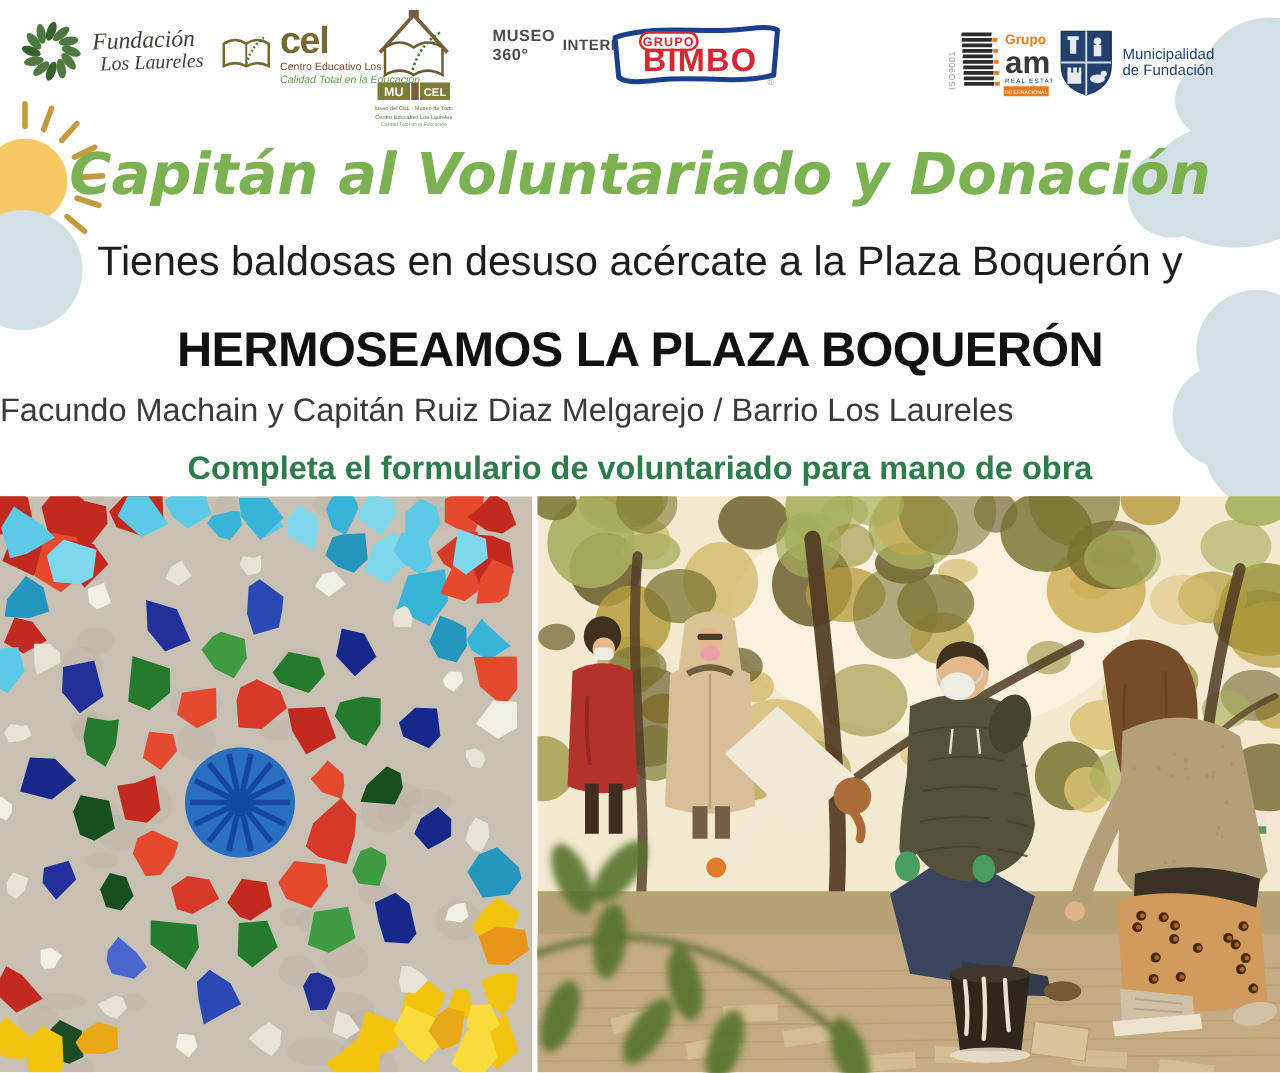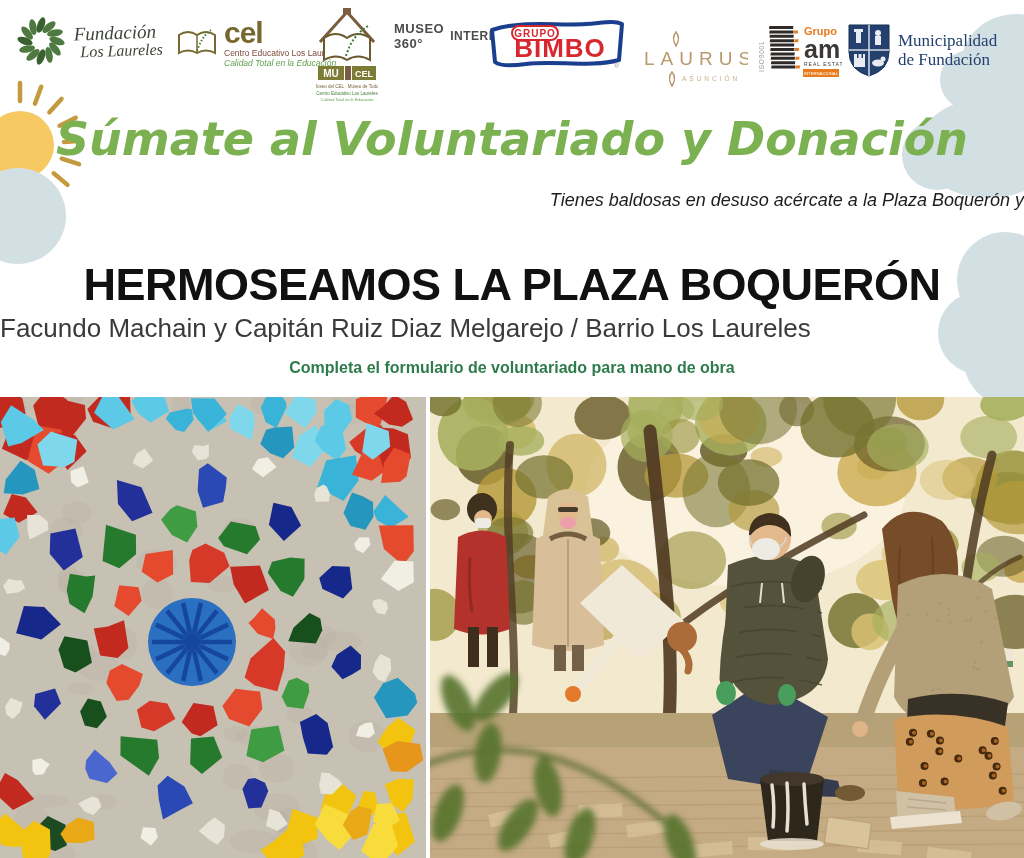--- a/index.html
+++ b/index.html
@@ -23,33 +23,33 @@
 
   .cel-col{line-height:1;}
   .cel-big{font-size:30px;font-weight:bold;color:var(--olive);letter-spacing:-1px;}
   .cel-l1{font-size:8.5px;color:#7b4a38;margin-top:1px;}
   .cel-l2{font-size:8.5px;font-style:italic;color:#5e9e4e;margin-top:1px;}
 
   .museo{display:flex;flex-direction:column;align-items:center;width:110px;line-height:1.15;}
   .museo-l1{font-size:13px;font-weight:bold;color:#4c4c4c;letter-spacing:.5px;}
   .museo-l2{font-size:12px;font-weight:bold;color:#4c4c4c;letter-spacing:.5px;}
 
-  .muni-text{font-family:Liberation Serif, serif;color:var(--navy);font-size:17px;line-height:1.12;}
+  .muni-text{font-family:Liberation Sans, sans-serif;color:var(--navy);font-size:12px;line-height:1.12;}
 
   .headline{position:absolute;top:112px;left:0;width:100%;text-align:center;z-index:1;
             font-family:"DejaVu Sans",sans-serif;font-style:italic;font-weight:bold;
             font-size:46px;color:var(--green);letter-spacing:0px;}
-  .intro{position:absolute;left:0;width:100%;text-align:right;color:var(--ink);
-         font-size:18px;z-index:1;font-style:italic;}
+  .intro{position:absolute;left:0;width:100%;text-align:center;color:var(--ink);
+         font-size:33px;z-index:1;}
   .title{position:absolute;top:259px;left:0;width:100%;text-align:center;z-index:1;
-         font-size:45px;font-weight:bold;color:#111;letter-spacing:-0.5px;}
+         font-size:39px;font-weight:bold;color:#111;letter-spacing:-0.5px;}
   .address{position:absolute;top:313px;left:0;width:100%;text-align:left;z-index:1;
            font-size:26px;color:var(--gray);}
   .cta{position:absolute;top:359px;left:0;width:100%;text-align:center;z-index:1;
-       font-size:16px;font-weight:bold;color:var(--dgreen);}
+       font-size:26px;font-weight:bold;color:var(--dgreen);}
 
   .photos{position:absolute;top:397px;left:0;width:1024px;height:461px;z-index:2;}
   .photo-left{position:absolute;left:0;top:0;width:426px;height:461px;}
   .photo-right{position:absolute;left:430px;top:0;width:594px;height:461px;}
 </style>
 </head>
 <body>
 
 <div class="flyer">
 
@@ -104,21 +104,21 @@
       <line x1="21" y1="7" x2="21" y2="25" style="stroke:var(--olive)" stroke-width="1.5"></line>
       <path d="M21,23 C24,14 28,7 35,2" fill="none" style="stroke:var(--mgreen)" stroke-width="2" stroke-dasharray="1.5,2"></path>
     </svg>
     <div class="cel-col">
       <div class="cel-big">cel</div>
       <div class="cel-l1">Centro Educativo Los Laureles</div>
       <div class="cel-l2">Calidad Total en la Educación</div>
     </div>
   </div>
 
-  <div class="logo" style="left:316px;top:8px">
+  <div class="logo" style="left:300px;top:8px">
     <svg width="62" height="96" viewBox="0 0 62 96">
       <path d="M31,4 L4,34 M31,4 L58,34" fill="none" style="stroke:var(--brown)" stroke-width="3"></path>
       <rect x="27" y="0" width="8" height="6" style="fill:var(--brown)"></rect>
       <path d="M8,30 Q20,22 31,30 Q42,22 54,30 L54,52 Q42,45 31,52 Q20,45 8,52 Z" fill="#fff" stroke="#6b5a2e" stroke-width="2"></path>
       <path d="M30,48 C34,34 42,24 52,18" fill="none" style="stroke:var(--mgreen)" stroke-width="2" stroke-dasharray="2,2"></path>
       <rect x="2" y="58" width="26" height="14" fill="#7c7c36"></rect>
       <text x="15" y="69" text-anchor="middle" font-size="10" font-weight="bold" fill="#fff">MU</text>
       <rect x="29" y="58" width="6" height="14" style="fill:var(--brown)"></rect>
       <rect x="36" y="58" width="24" height="14" fill="#7c7c36"></rect>
       <text x="48" y="69" text-anchor="middle" font-size="9" font-weight="bold" fill="#fff">CEL</text>
@@ -148,28 +148,20 @@
   <div class="logo" style="left:486px;top:14px">
     <svg width="142" height="60" viewBox="0 0 142 60">
       <path d="M6,16 C36,6 70,12 100,10 C116,9 128,6 136,10 L133,46 C104,54 70,46 40,50 C26,52 14,52 9,48 Z" fill="#fff" style="stroke:var(--bimbo-blue)" stroke-width="4" stroke-linejoin="round"></path>
       <rect x="26" y="12" width="46" height="14" rx="7" fill="#fff" style="stroke:var(--bimbo-red)" stroke-width="2"></rect>
       <text x="49" y="22.5" text-anchor="middle" font-size="10" font-weight="bold" letter-spacing="1" style="fill:var(--bimbo-red)">GRUPO</text>
       <text x="74" y="43" text-anchor="middle" font-size="26" font-weight="bold" letter-spacing="1" style="fill:var(--bimbo-red)">BIMBO</text>
       <text x="128" y="54" font-size="7" fill="#9a9a9a">®</text>
     </svg>
   </div>
 
-  <div class="logo" style="left:642px;top:30px">
-    <svg width="106" height="58" viewBox="0 0 106 58">
-      <path d="M34,2 Q39,8 34,16 Q29,8 34,2 Z" fill="none" style="stroke:var(--gold)" stroke-width="1.5"></path>
-      <text x="2" y="35" font-size="19" letter-spacing="6" style="fill:var(--gold)">LAURUS</text>
-      <path d="M30,42 Q35,48 30,56 Q25,48 30,42 Z" fill="none" style="stroke:var(--gold)" stroke-width="1.5"></path>
-      <text x="40" y="51" font-size="6.5" letter-spacing="3" style="fill:var(--gold2)">ASUNCIÓN</text>
-    </svg>
-  </div>
 
   <div class="logo" style="left:756px;top:20px">
     <svg width="86" height="60" viewBox="0 0 86 60">
       <text transform="rotate(-90 8 52)" x="8" y="52" font-size="7" letter-spacing=".5" fill="#9a9a9a">ISO9001</text>
       <g id="am-tower">
           <rect x="14" y="6" width="24" height="3" fill="#2e2b28" transform="skewX(-6)"></rect>
           <rect x="14.7" y="10.4" width="24" height="3" fill="#2e2b28" transform="skewX(-6)"></rect>
           <rect x="39.2" y="10.4" width="4" height="3" fill="#e87b1e" transform="skewX(-6)"></rect>
           <rect x="15.4" y="14.8" width="24" height="3" fill="#2e2b28" transform="skewX(-6)"></rect>
           <rect x="16.1" y="19.200000000000003" width="24" height="3" fill="#2e2b28" transform="skewX(-6)"></rect>
@@ -209,21 +201,21 @@
         <ellipse cx="32" cy="41" rx="6" ry="3.5"></ellipse>
           <circle cx="37" cy="37" r="2.5"></circle>
       </g>
     </svg>
     <div class="muni-text">
       <div>Municipalidad</div>
       <div>de Fundación</div>
     </div>
   </div>
 
-  <div class="headline">Súmate al Voluntariado y Donación</div>
+  <div class="headline">Capitán al Voluntariado y Donación</div>
   <div class="intro" style="top:190px">Tienes baldosas en desuso acércate a la Plaza Boquerón y</div>
   <div class="title">HERMOSEAMOS LA PLAZA BOQUERÓN</div>
   <div class="address">Facundo Machain y Capitán Ruiz Diaz Melgarejo / Barrio Los Laureles</div>
   <div class="cta">Completa el formulario de voluntariado para mano de obra</div>
 
   <div class="photos">
     <svg id="photo1" class="photo-left" viewBox="0 0 426 461">
         <rect x="0" y="0" width="426" height="461" fill="#c7c1b3"></rect>
         <ellipse cx="4.98622484318912" cy="28.562756741885096" rx="23.63052212446928" ry="12.990287057124078" fill="#b7b0a2" opacity="0.3"></ellipse>
         <ellipse cx="222.1356843947433" cy="186.94549819175154" rx="15.459722120314837" ry="8.399251859169453" fill="#b7b0a2" opacity="0.3"></ellipse>

